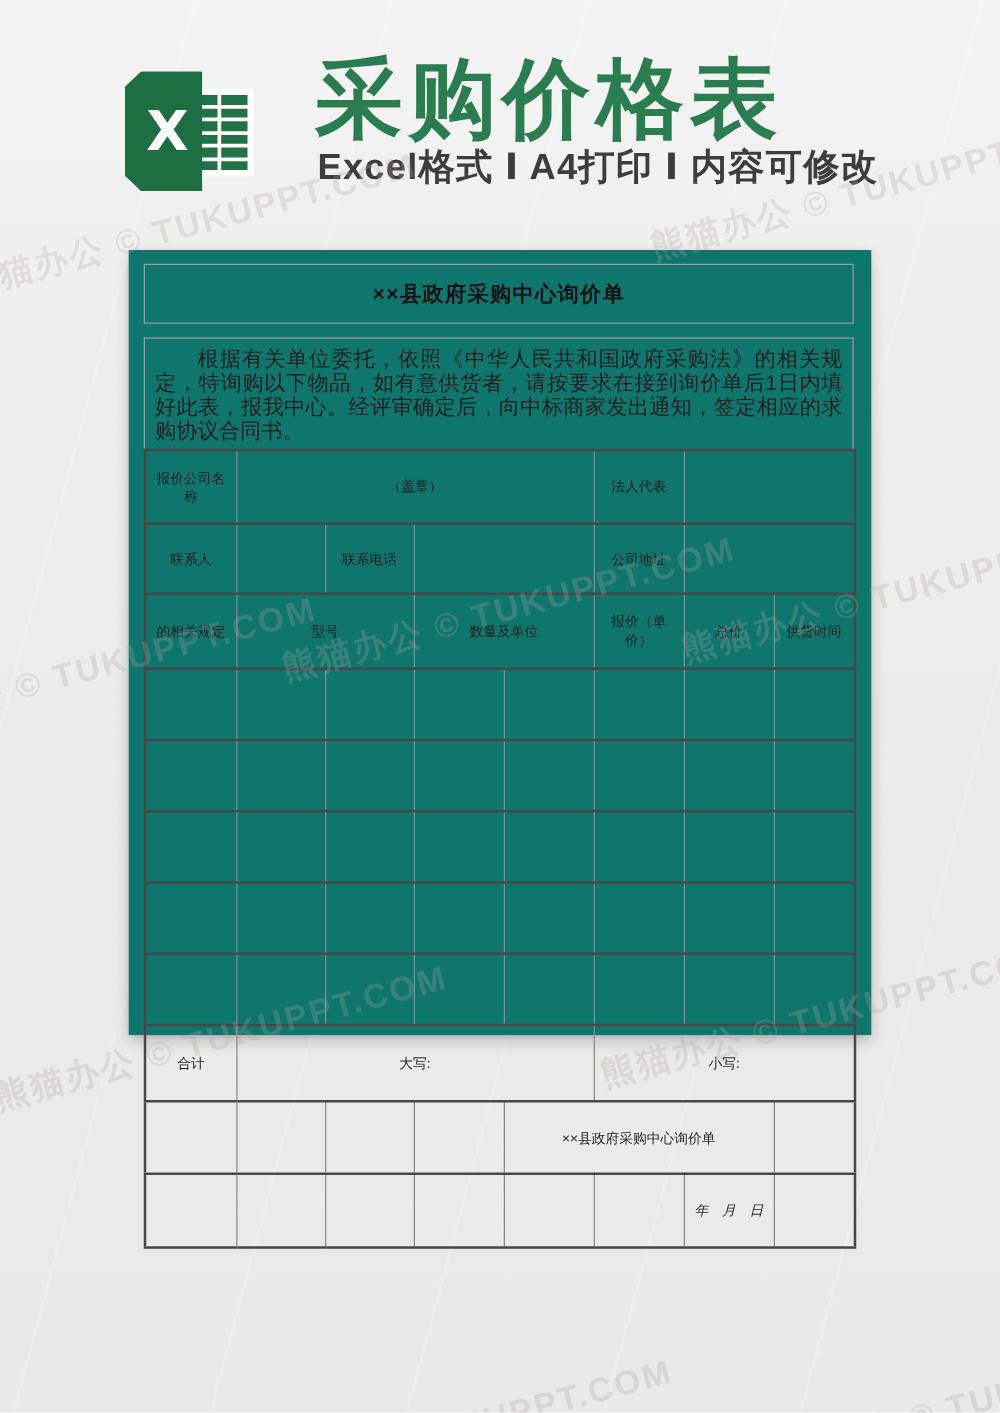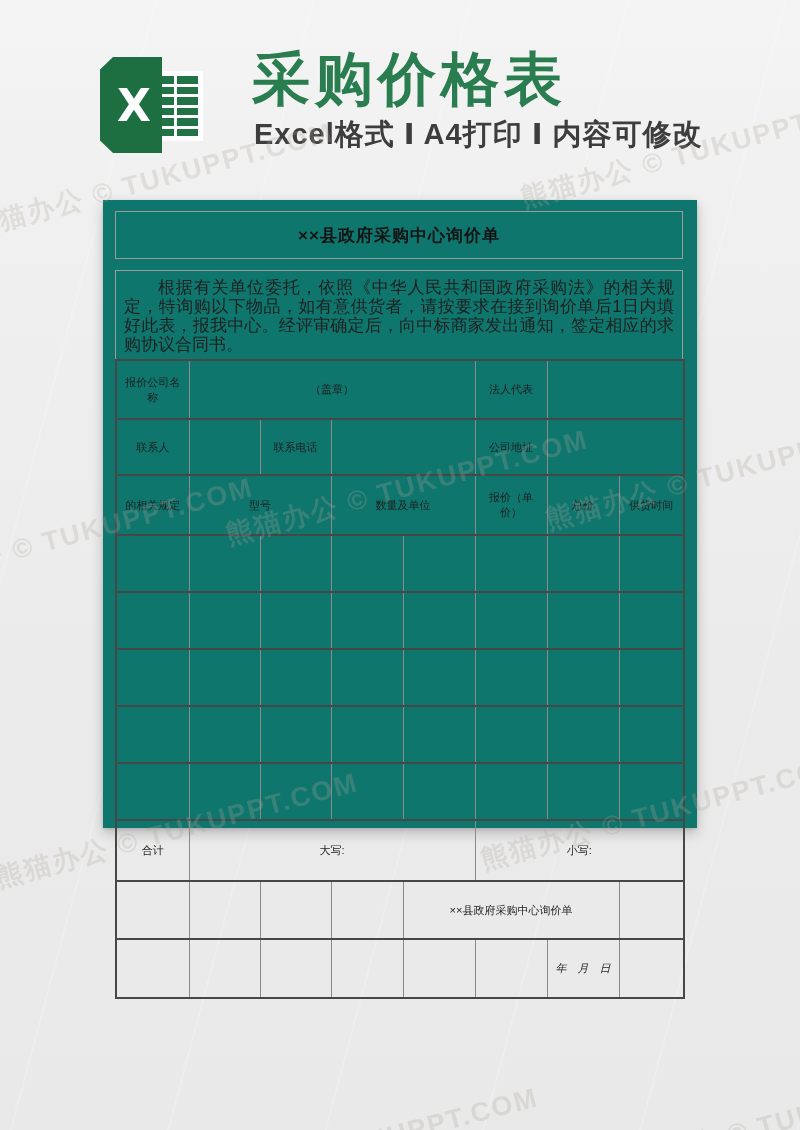--- a/index.html
+++ b/index.html
@@ -23,21 +23,21 @@
     grid-template-columns:36% 1fr;grid-template-rows:repeat(6,1fr);gap:3px;
   }
   .logo-sheet span{background:#217346;display:block;}
   .logo-front{
     position:absolute;left:0;top:0;width:62px;height:96px;background:#1d6f42;
     clip-path:polygon(21% 0,100% 0,100% 100%,21% 100%,0 87%,0 13%);
     display:flex;align-items:center;justify-content:center;
   }
   .logo-x{color:#fff;font-size:44px;font-weight:700;font-family:"DejaVu Sans",sans-serif;transform:translateX(3px);}
   .hdr-title{
-    position:absolute;left:252px;top:48px;font-size:58px;line-height:62px;
+    position:absolute;left:252px;top:48px;font-size:70px;line-height:62px;
     font-weight:800;color:#2a7d4f;letter-spacing:5px;white-space:nowrap;
   }
   .hdr-sub{
     position:absolute;left:254px;top:119px;font-size:29px;line-height:30px;
     font-weight:700;color:#3d3d3d;letter-spacing:1px;white-space:nowrap;
   }
 
   
   .wm{
     position:absolute;white-space:nowrap;transform:rotate(-15deg);

